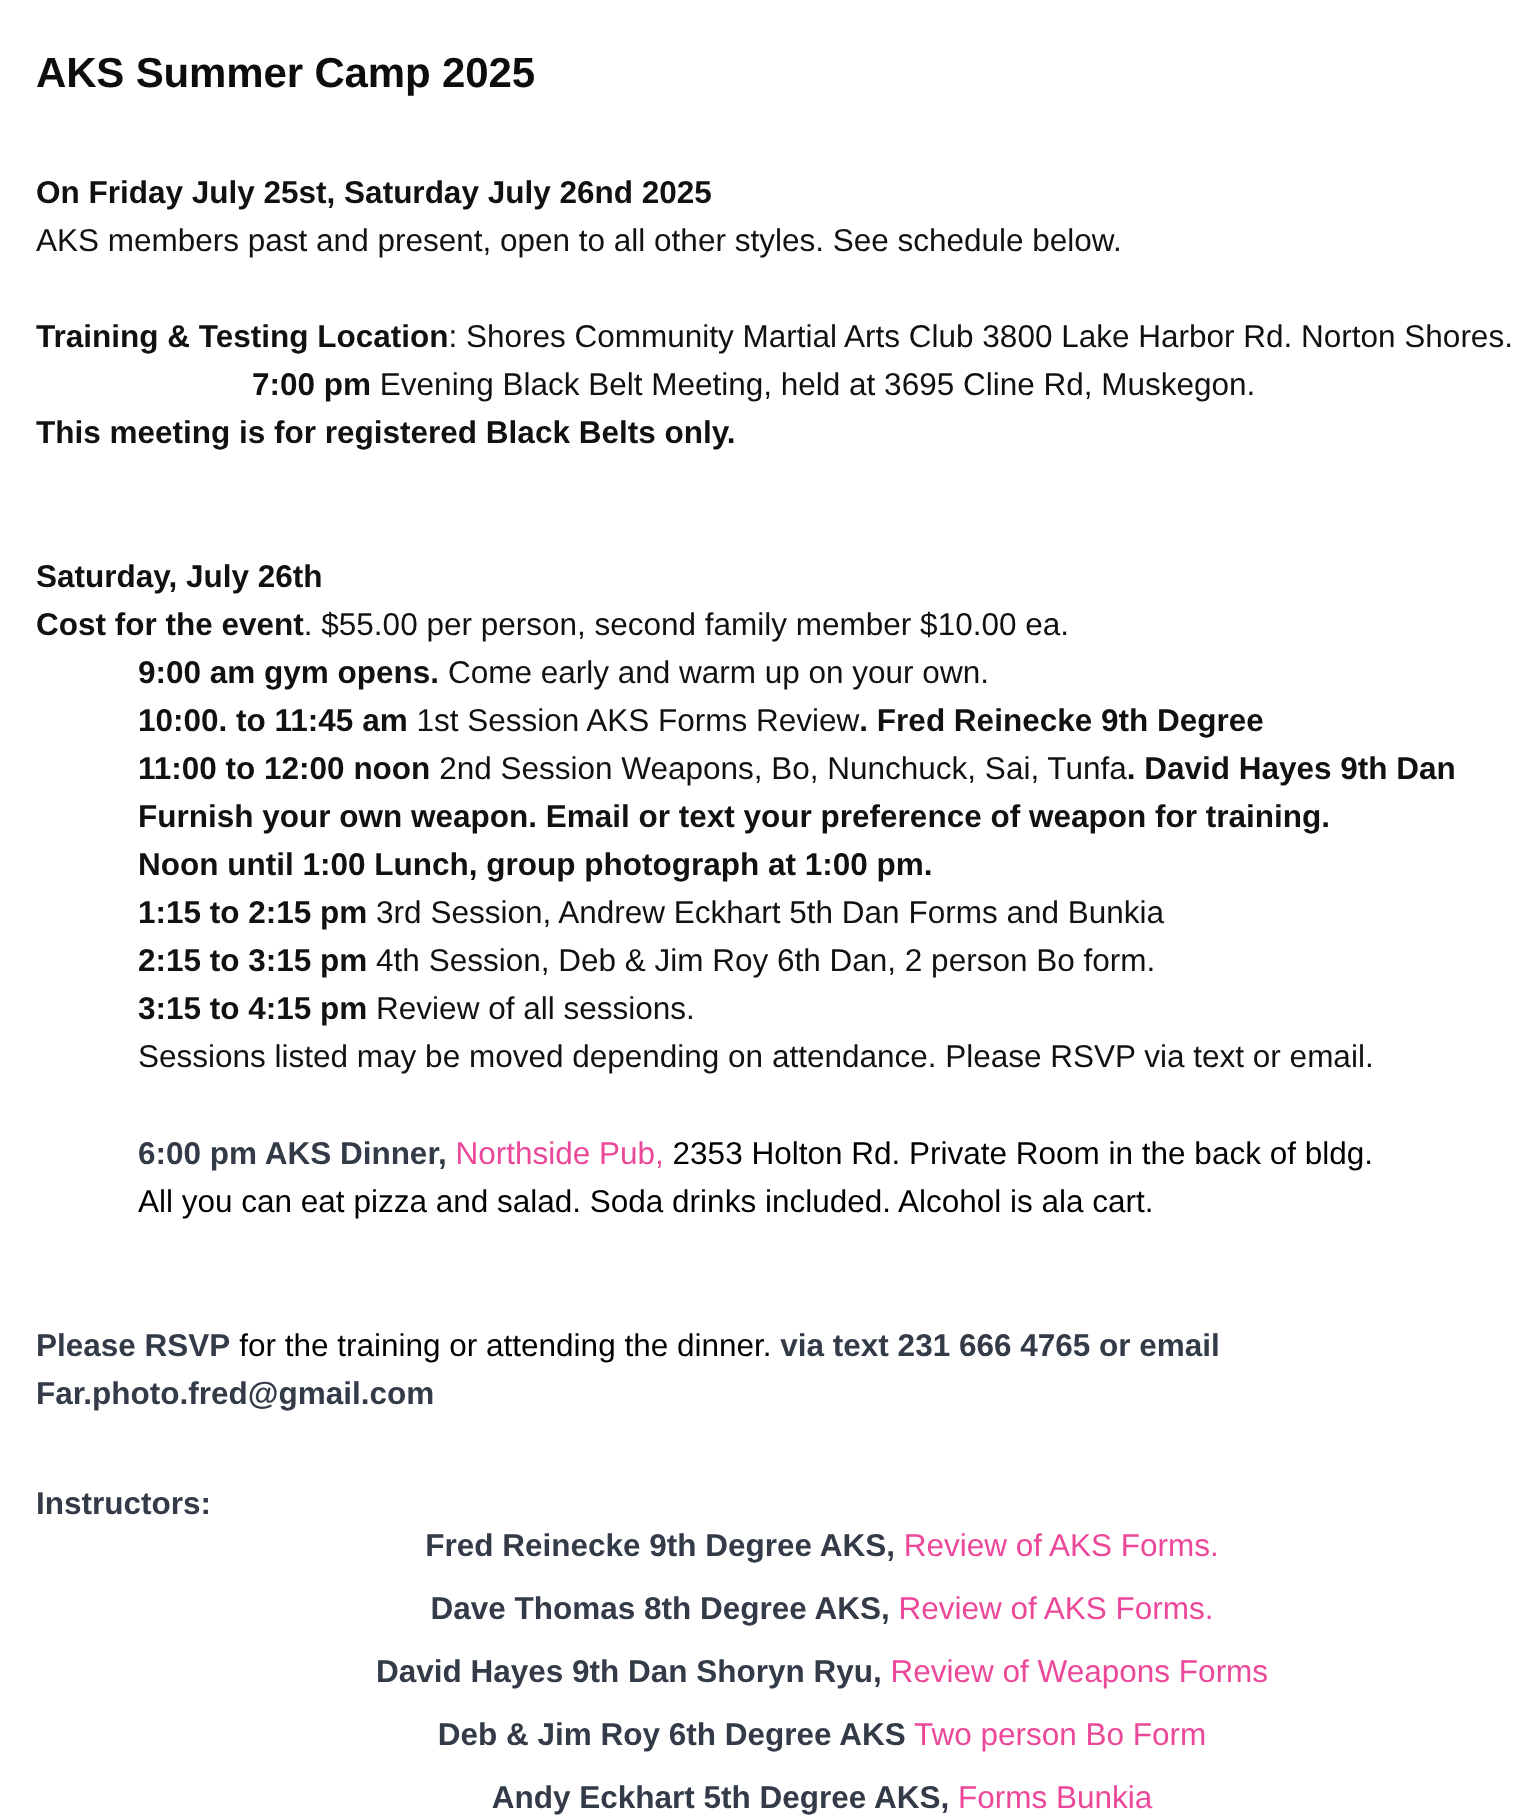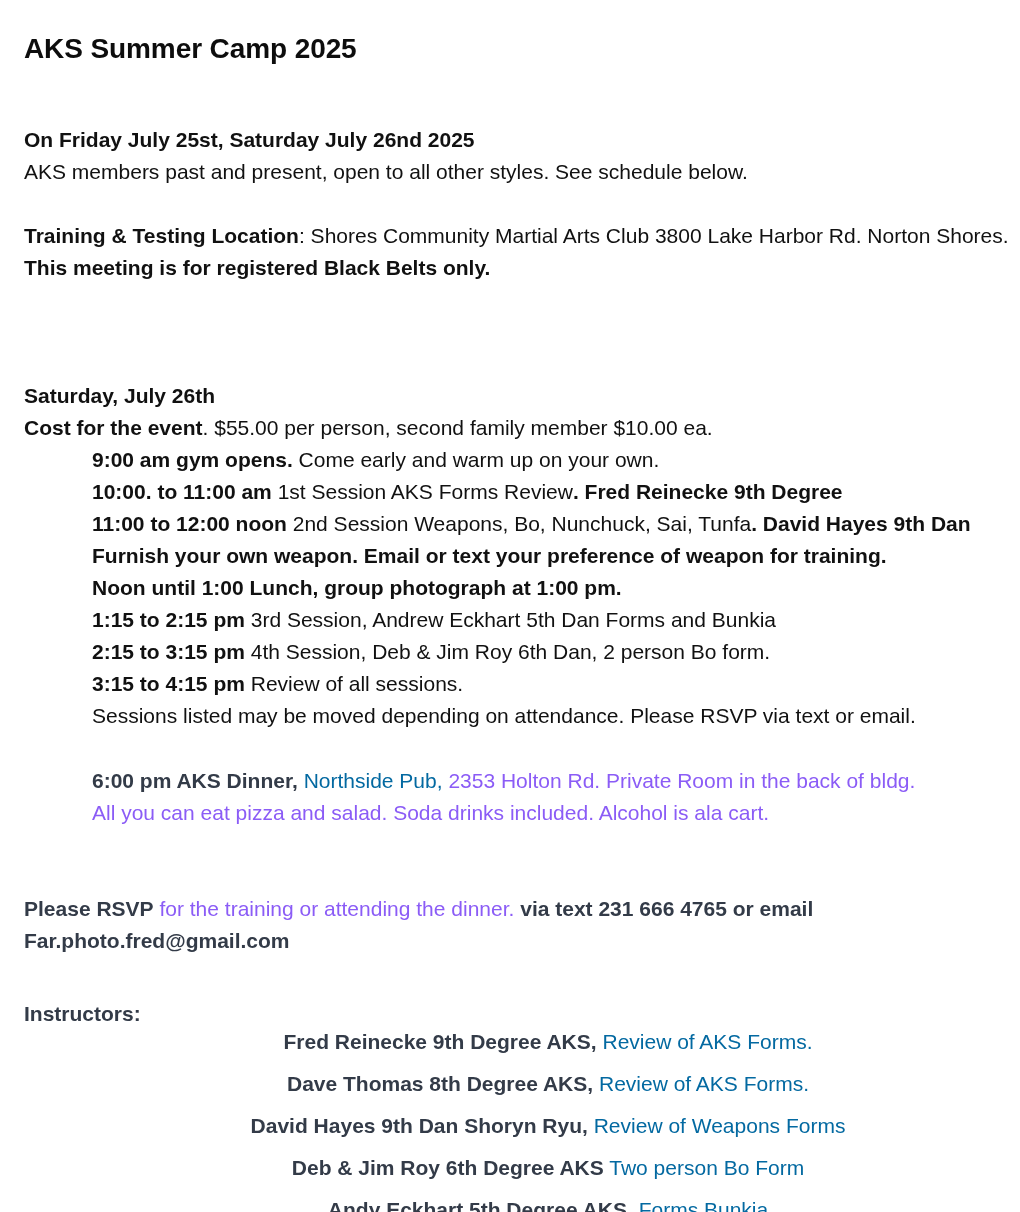--- a/index.html
+++ b/index.html
@@ -29,38 +29,37 @@
     top: 33px;
     font-size: 28px;
     font-weight: bold;
     letter-spacing: -0.1px;
     color: #0d0d0d;
   }
   .block {
     position: absolute;
     left: 24px;
     width: 980px;
-    margin-top: 11px;
   }
   .line {
     line-height: 32px;
     white-space: nowrap;
     color: #111111;
   }
   .line.ind1 { padding-left: 68px; }
   .line.ind2 { padding-left: 144px; }
   .line.tall { line-height: 42px; text-align: center; }
   b, .b {
     font-weight: bold;
   }
   .muted {
-    color: #0369a1;
+    color: #ec4899;
   }
   .slate {
-    color: #8b5cf6;
+    color: #000000;
   }
   .slate-b {
     color: #333b48;
     font-weight: bold;
   }
   
   #blk-dates     { top: 113px; }
   #blk-location  { top: 209px; }
   #blk-saturday  { top: 369px; }
   #blk-dinner    { top: 754px; }
@@ -79,39 +78,42 @@
     <div class="line">
       <b>On Friday July 25st, Saturday July 26nd 2025</b>
     </div>
     <div class="line">AKS members past and present, open to all other styles. See schedule below.</div>
   </div>
 
   <div class="block" id="blk-location">
     <div class="line">
       <b>Training &amp; Testing Location</b><span>: Shores Community Martial Arts Club 3800 Lake Harbor Rd. Norton Shores.</span>
     </div>
+    <div class="line ind2">
+      <b>7:00 pm</b> <span>Evening Black Belt Meeting, held at 3695 Cline Rd, Muskegon.</span>
+    </div>
     <div class="line">
       <b>This meeting is for registered Black Belts only.</b>
     </div>
   </div>
 
   <div class="block" id="blk-saturday">
     <div class="line">
       <b>Saturday, July 26th</b>
     </div>
     <div class="line">
       <b>Cost for the event</b><span>. $55.00 per person, second family member $10.00 ea.</span>
     </div>
 
     <div class="line ind1">
       <b>9:00 am gym opens.</b> <span>Come early and warm up on your own.</span>
     </div>
 
     <div class="line ind1">
-      <b>10:00</b><span style="font-weight:bold">. to 11:00 am</span> <span>1st Session AKS Forms Review</span><b>. Fred Reinecke 9th Degree</b>
+      <b>10:00</b><span style="font-weight:bold">. to 11:45 am</span> <span>1st Session AKS Forms Review</span><b>. Fred Reinecke 9th Degree</b>
     </div>
 
     <div class="line ind1">
       <b>11:00 to 12:00 noon</b> <span>2nd Session Weapons, Bo, Nunchuck, Sai, Tunfa</span><b>. David Hayes 9th Dan</b>
     </div>
 
     <div class="line ind1">
       <b>Furnish your own weapon. Email or text your preference of weapon for training.</b>
     </div>
 

